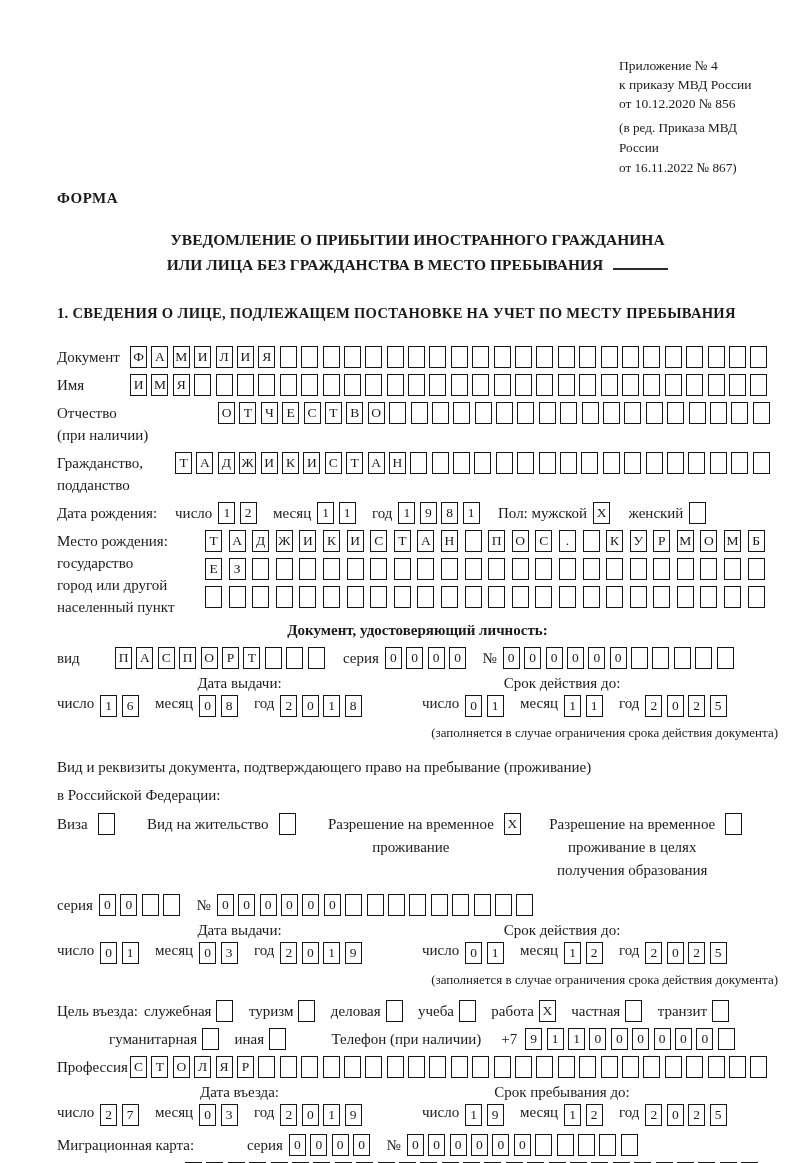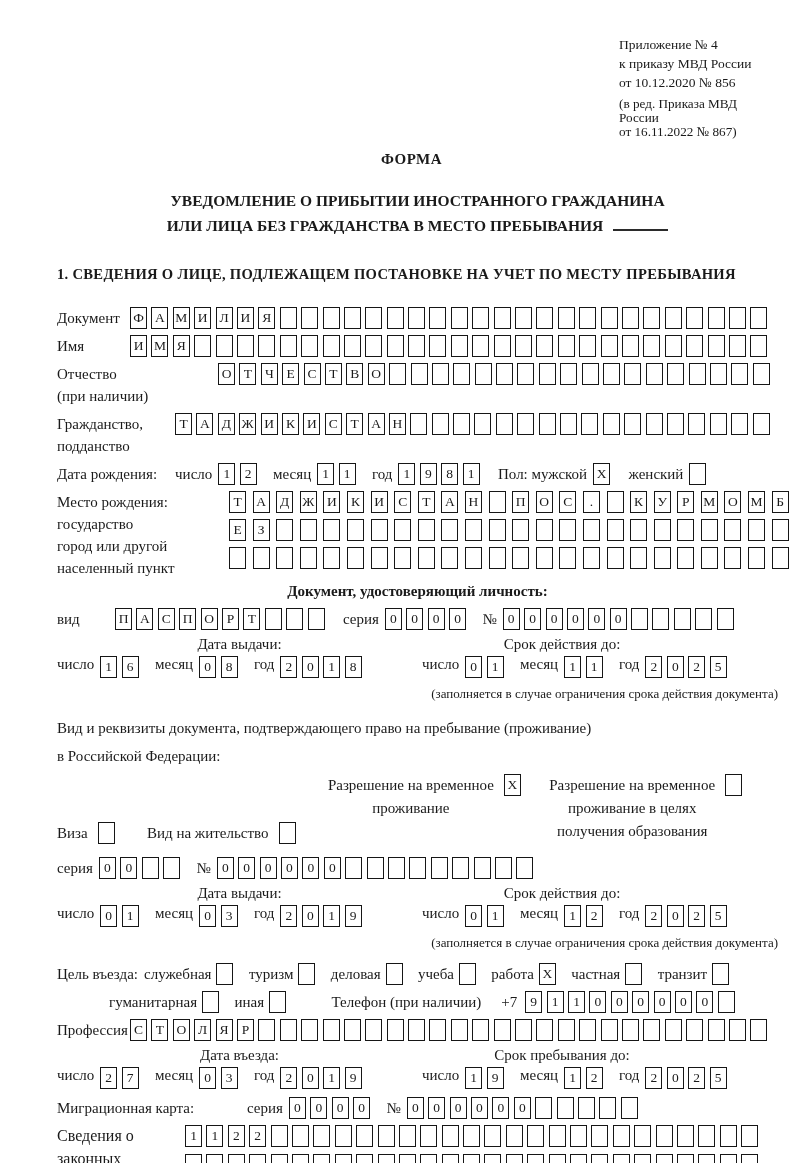--- a/index.html
+++ b/index.html
@@ -1,21 +1,21 @@
 <!DOCTYPE html>
 <html><head>
 <meta charset="utf-8">
 <style>
   html,body{margin:0;padding:0;background:#ffffff;}
   body{width:800px;height:1163px;overflow:hidden;font-family:"Liberation Serif","DejaVu Serif",serif;color:#1a1a1a;}
-  .page{box-sizing:border-box;width:800px;height:1163px;padding:35px 22px 0 57px;background:#ffffff;}
+  .page{box-sizing:border-box;width:800px;height:1163px;padding:56px 22px 0 57px;background:#ffffff;}
   .pre{white-space:pre-line;}
   .appendix{margin-left:562px;font-size:13.5px;line-height:19px;}
-  .edition{margin-left:562px;font-size:13.2px;line-height:14px;margin-top:5px;}
-  .forma{font-weight:bold;font-size:15px;text-align:center;padding-right:12px;margin-top:12px;letter-spacing:.5px;}
+  .edition{margin-left:562px;font-size:13.2px;line-height:20px;margin-top:5px;}
+  .forma{font-weight:bold;font-size:15px;text-align:left;padding-right:12px;margin-top:12px;letter-spacing:.5px;}
   .title{text-align:center;font-weight:bold;font-size:15.5px;line-height:25px;margin-top:20px;}
   .uline{display:inline-block;width:55px;border-bottom:2px solid #2b2b2b;margin-left:10px;}
   .sec-head{font-weight:bold;font-size:14.6px;margin-top:28px;margin-bottom:24px;letter-spacing:.3px;white-space:nowrap;}
   .row{display:flex;align-items:flex-start;margin-bottom:6px;font-size:15px;line-height:22px;}
   .cells{display:flex;flex:none;}
   .cell{box-sizing:border-box;flex:none;width:17px;height:22px;border:1.6px solid #161616;margin-right:4.4px;font-size:13.5px;line-height:19px;text-align:center;background:#fff;}
   .cells-wide .cell{margin-right:6.6px;}
   .lbl{flex:none;}
   .w73{width:73px;}.w161{width:161px;}.w118{width:118px;}.w148{width:148px;}.w190{width:190px;}
   .lblcol{line-height:22px;}
@@ -30,21 +30,21 @@
   .h-right{width:280px;text-align:center;flex:none;}
   .dp-val-row{display:flex;}
   .v-left{width:365px;display:flex;flex:none;}
   .v-right{display:flex;}
   .note-right{text-align:right;font-size:13px;margin:8px 0 12px;}
   .para{font-size:15px;line-height:28px;margin-bottom:4px;}
   .opts-row{display:flex;align-items:flex-start;margin:4px 0 12px;font-size:15px;}
   .opt-block{display:flex;align-items:flex-start;}
   .opt-cap{text-align:center;line-height:23px;}
   .opt-block .cells{margin-left:10px;}
-  .mr28{margin-right:28px;margin-top:48px;}.mr24{margin-right:24px;}
+  .mr28{margin-right:28px;}.mr24{margin-right:24px;}
   .opt{display:flex;align-items:flex-end;margin-right:11px;}
   .opt-word{margin-right:5px;}
   .indent68{margin-left:52px;}
   .phone-lbl{margin-left:30px;}
   .phone-prefix{margin:0 8px 0 14px;}
   .guard{display:flex;margin-top:2px;}
   .guard-lbl{width:128px;flex:none;line-height:22.5px;}
   .guard-rows .cells{margin-bottom:7px;}
 </style>
 </head>
@@ -228,21 +228,21 @@
     <span class="glab gap14">Пол: мужской</span>
     <span class="cells">
         <span class="cell">X</span>
       </span>
     <span class="glab gap14">женский</span>
     <span class="cells">
         <span class="cell"></span>
       </span>
   </div>
 
-  <div class="row" style="margin-bottom:0;gap:24px;">
+  <div class="row" style="margin-bottom:0;">
     <span class="lbl w148 lblcol pre">Место рождения:
 государство
 город или другой
 населенный пункт</span>
     <span class="stack">
       <span class="cells cells-wide">
           <span class="cell">Т</span>
           <span class="cell">А</span>
           <span class="cell">Д</span>
           <span class="cell">Ж</span>

